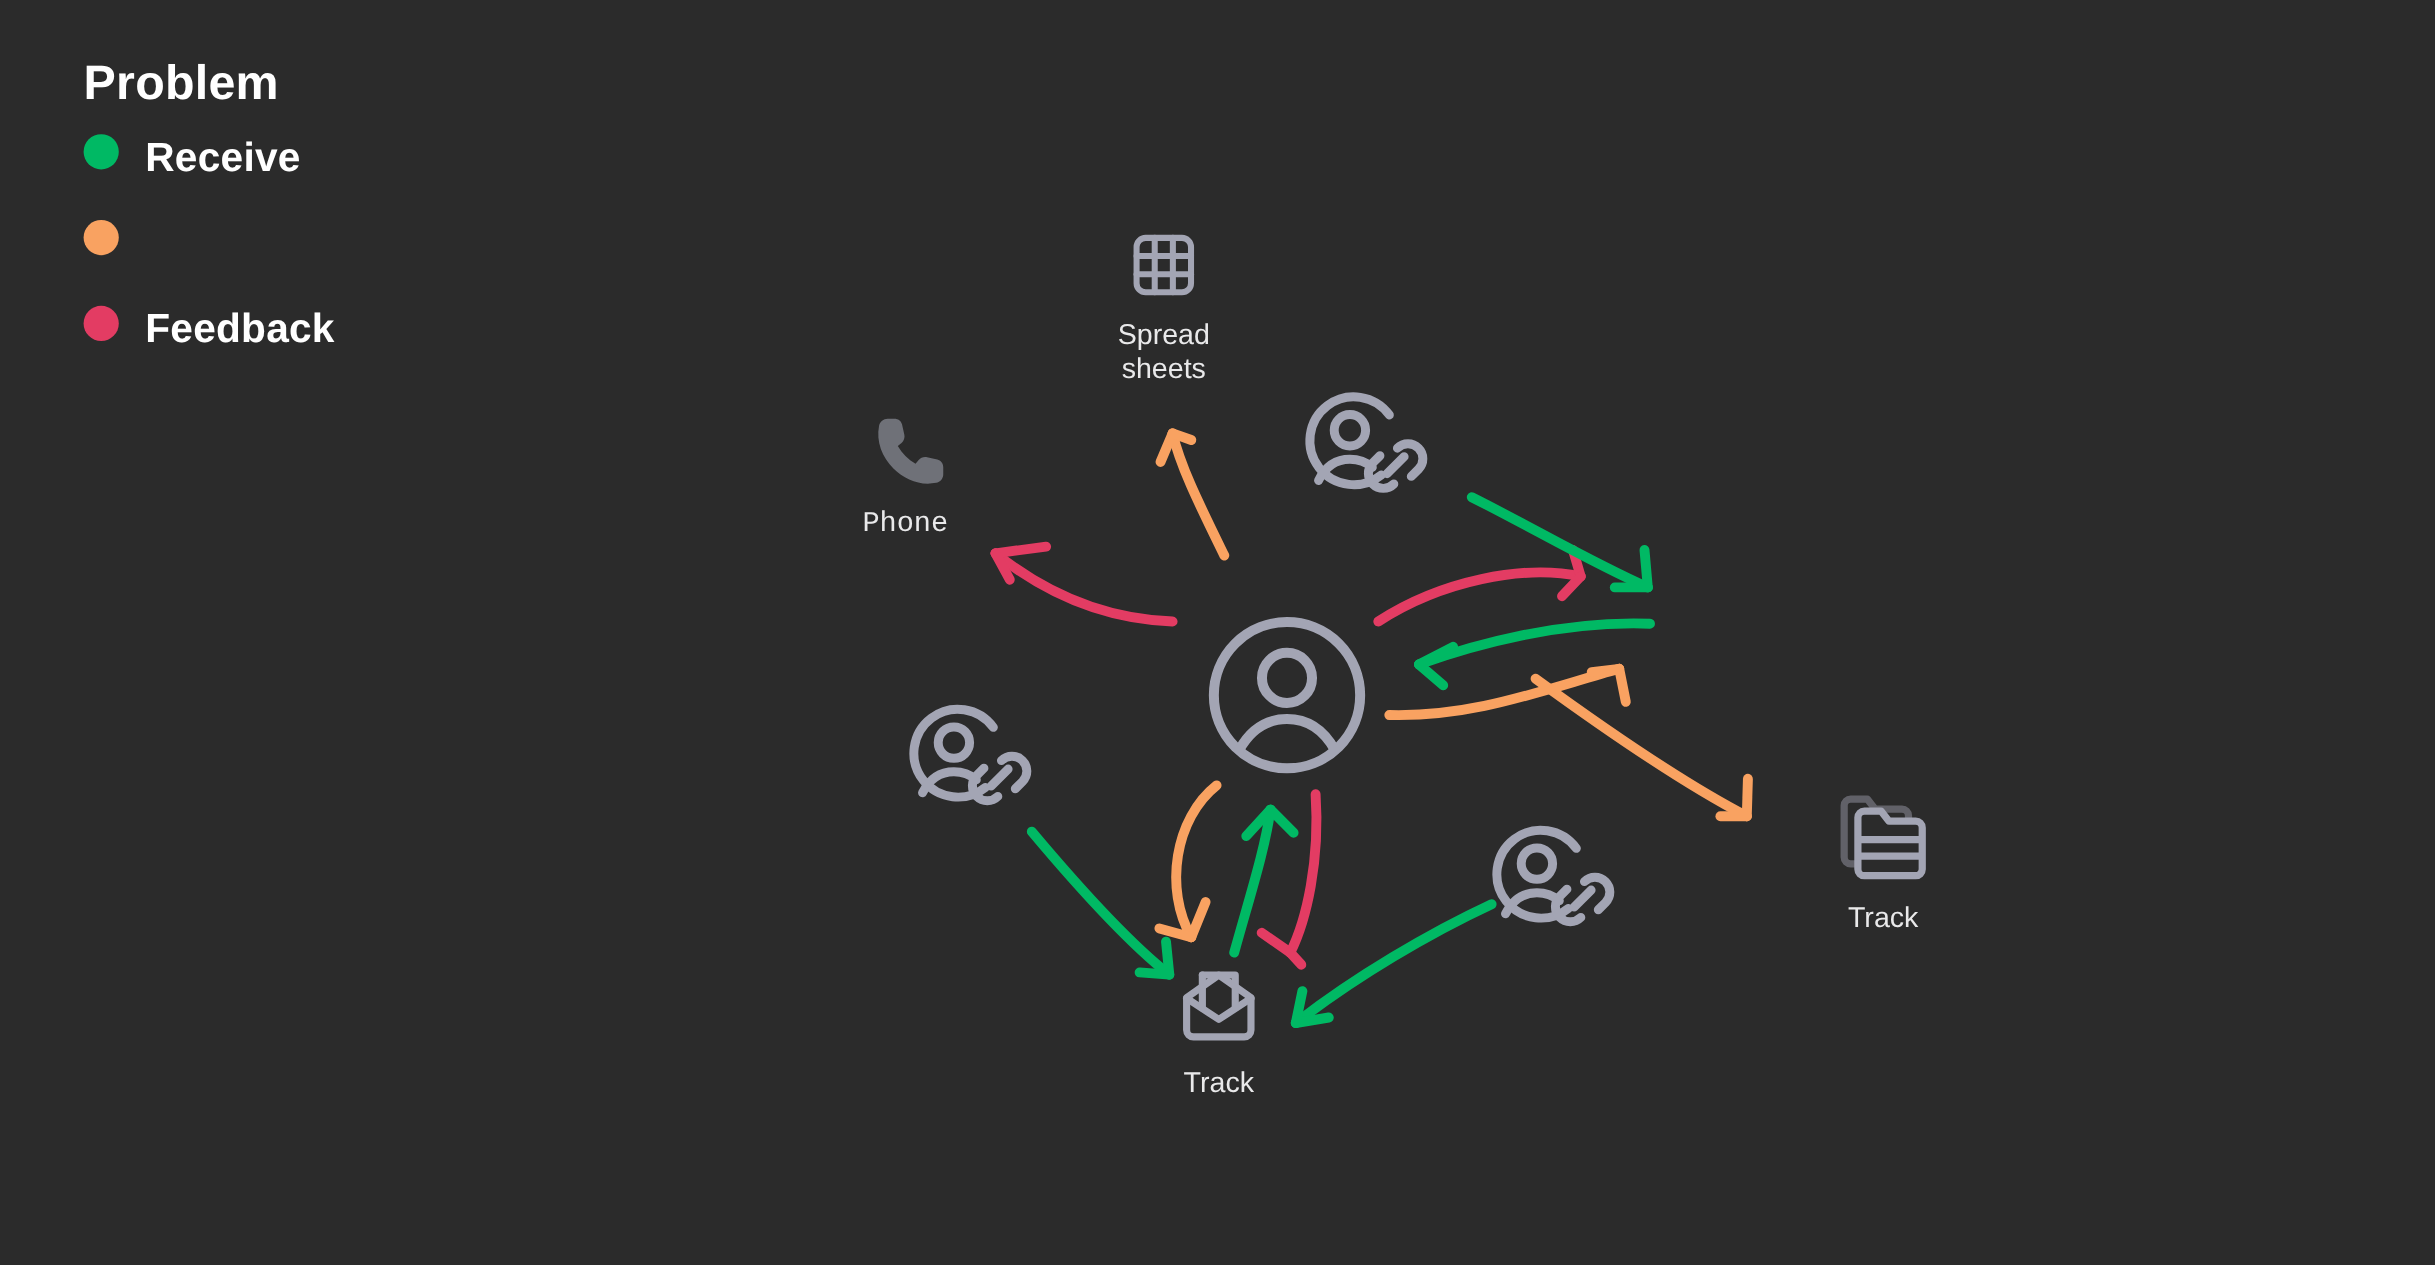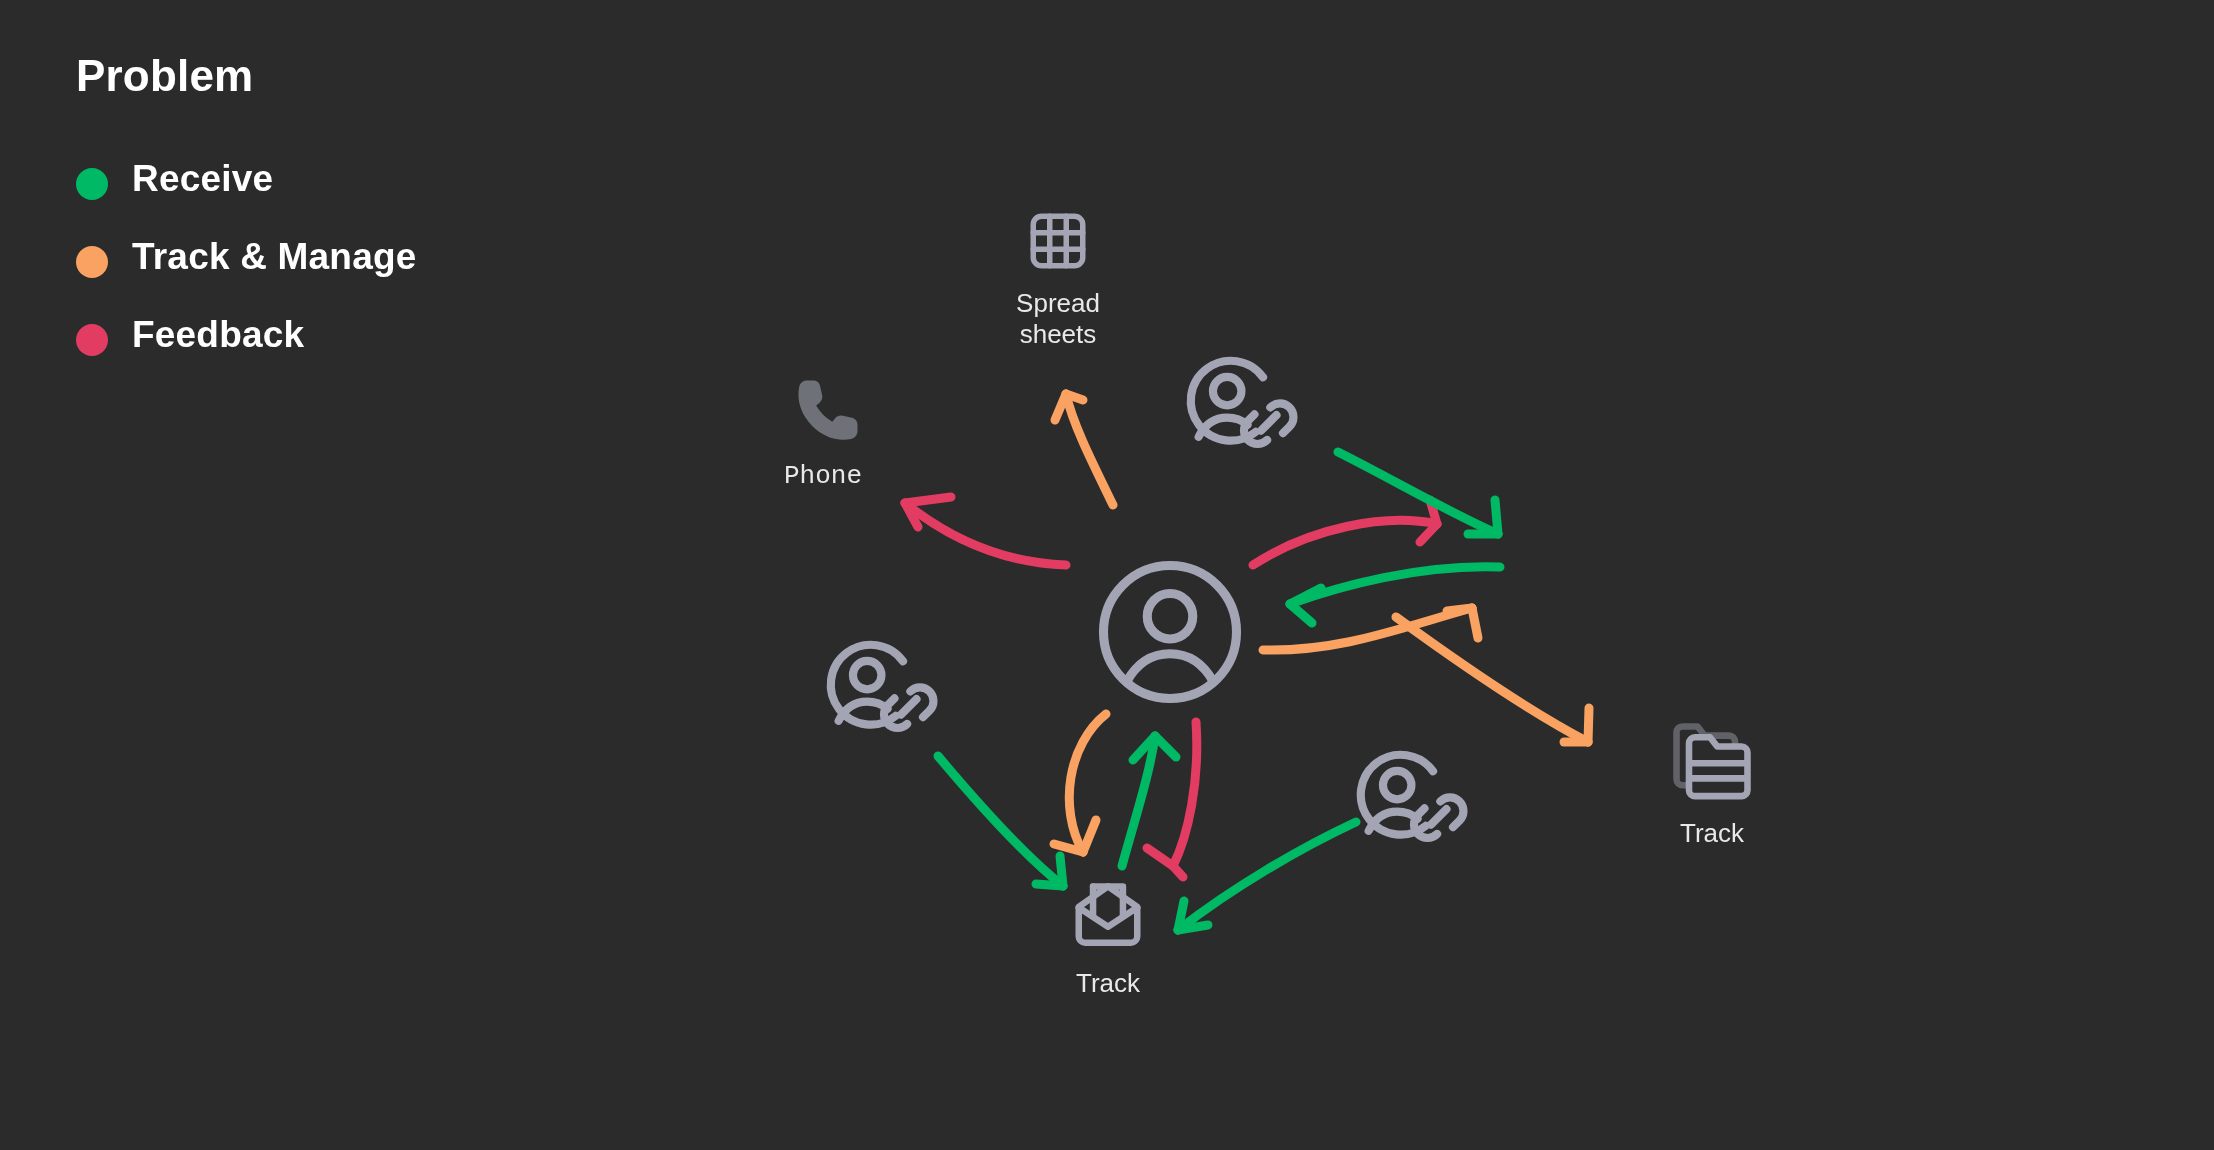--- a/index.html
+++ b/index.html
@@ -39,21 +39,21 @@
     margin: 0 0 22px 0;
   }
 
   .legend-list {
     margin: 0;
     padding: 0;
     list-style: none;
   }
   .legend-item {
     display: flex;
-    align-items: flex-end;
+    align-items: flex-start;
     height: 78px;
   }
   .legend-dot {
     width: 32px;
     height: 32px;
     border-radius: 50%;
     flex: 0 0 32px;
     margin-right: 24px;
   }
   .legend-label {
@@ -111,21 +111,20 @@
   <div id="heading-block">
     <h1 id="page-title">Problem</h1>
 
     <ul class="legend-list">
       <li class="legend-item">
         <span class="legend-dot" style="background:#00b964"></span>
         <span class="legend-label">Receive</span>
       </li>
       <li class="legend-item">
         <span class="legend-dot" style="background:#f9a261"></span>
-        <span class="legend-label">Track &amp; Manage</span>
       </li>
       <li class="legend-item">
         <span class="legend-dot" style="background:#e33c63"></span>
         <span class="legend-label">Feedback</span>
       </li>
     </ul>
   </div>
 
   <div id="diagram">
 

